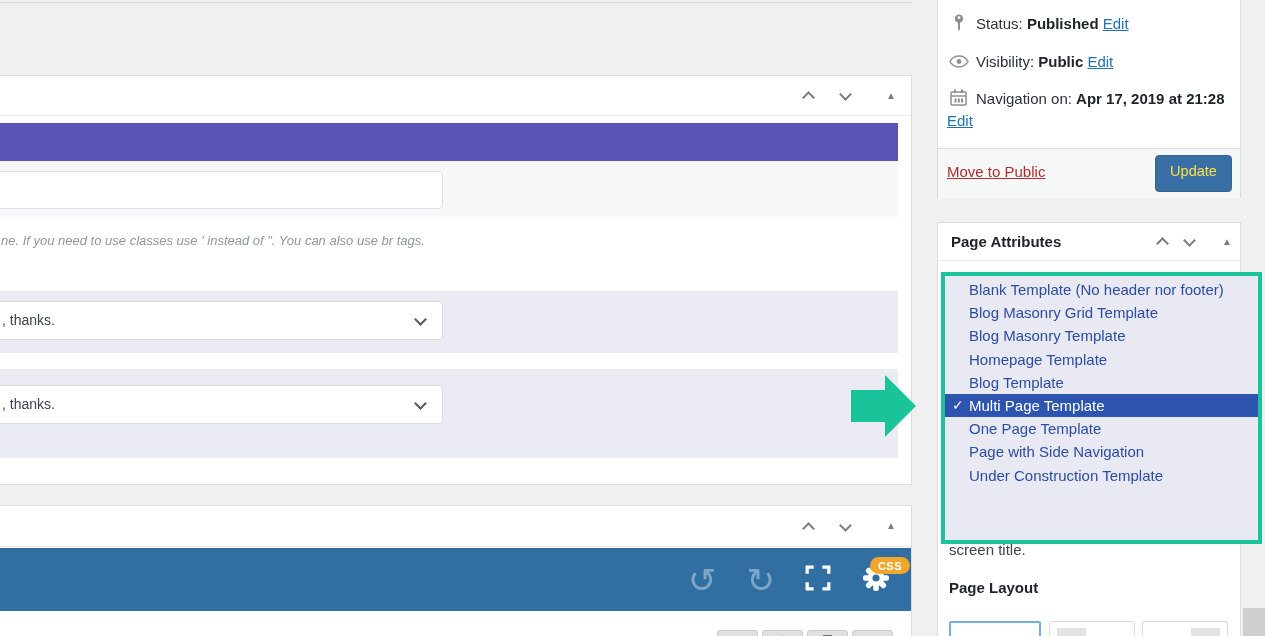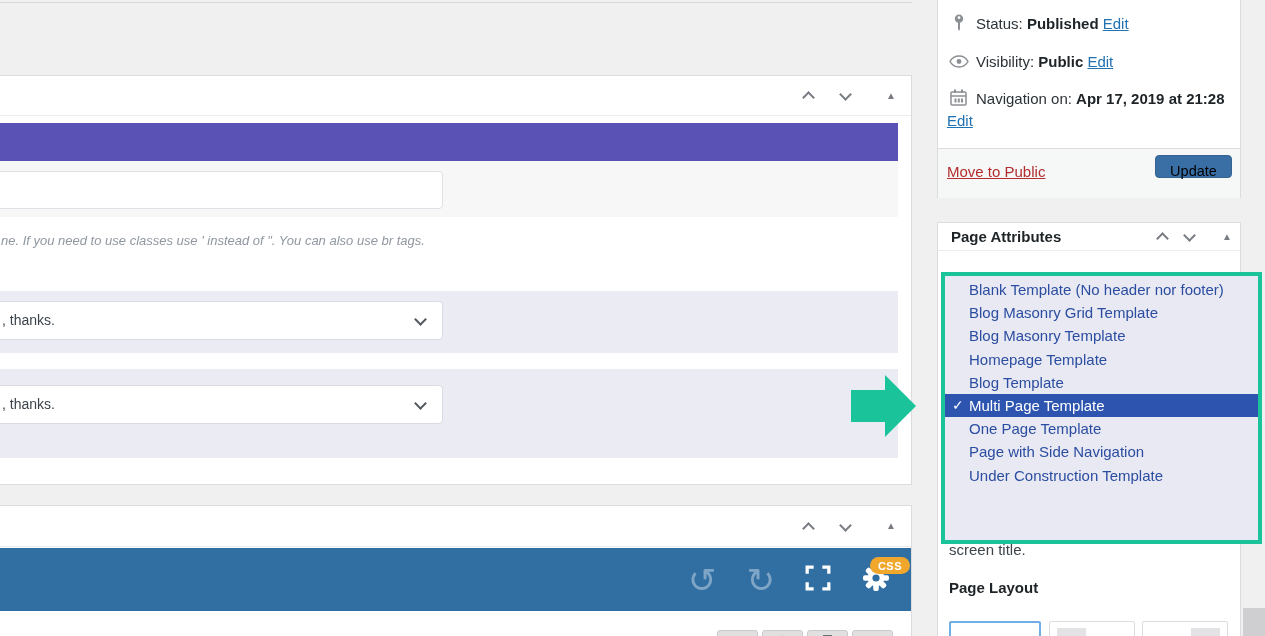--- a/index.html
+++ b/index.html
@@ -46,25 +46,25 @@
   .mini-box { display:inline-block; width:9px; height:8px; border:1.5px solid #6b6f73; margin-top:4px; }
 
   
   #publish { left:937px; top:-8px; width:304px; height:206px; }
   .pub-row { position:absolute; left:38px; font-size:15px; color:#2c3338; white-space:nowrap; }
   .pub-row b { color:#1d2327; }
   .pub-icon { position:absolute; left:13px; }
   a.edit-link { color:#2271b1; text-decoration:underline; cursor:pointer; }
   .pub-footer { position:absolute; left:0; right:0; top:155px; height:50px; background:#f6f7f7; border-top:1px solid #dcdcde; }
   .trash-link { position:absolute; left:9px; top:14px; font-size:15px; color:#b32d2e; text-decoration:underline; cursor:pointer; }
-  .update-btn { position:absolute; right:8px; top:6px; width:77px; height:23px; background:#3a6fa5; border:1px solid #34648f; border-radius:4px; color:#000000; font-size:14.5px; text-align:center; line-height:31px; cursor:pointer; }
+  .update-btn { position:absolute; right:8px; top:6px; width:77px; height:37px; background:#3a6fa5; border:1px solid #34648f; border-radius:4px; color:#fde047; font-size:14.5px; text-align:center; line-height:31px; cursor:pointer; }
 
   
   #attrs { left:937px; top:222px; width:304px; height:414px; border-bottom:none; }
-  #attrs .mb-head { height:28px; padding:0 8px 0 13px; justify-content:space-between; }
+  #attrs .mb-head { height:38px; padding:0 8px 0 13px; justify-content:space-between; }
   .attrs-title { font-size:15px; font-weight:bold; color:#1d2327; }
   #attrs .head-icons { gap:18px; }
   #attrs .head-icons .tri { margin-left:10px; }
   .native-select { position:absolute; left:9px; top:252px; width:96px; height:28px; background:#fff; border:1px solid #8c8f94; border-radius:4px; }
   .help-text { position:absolute; left:11px; top:294px; width:274px; font-size:15px; line-height:22px; color:#3c434a; }
   .pl-label { position:absolute; left:11px; top:356px; font-size:15px; font-weight:bold; color:#1d2327; }
   .thumb { position:absolute; top:398px; height:50px; background:#fff; border:1px solid #dcdcde; border-radius:2px; }
   #thumb1 { left:11px; width:92px; border:2px solid #72aee6; }
   #thumb2 { left:111px; width:86px; }
   #thumb3 { left:204px; width:86px; }

